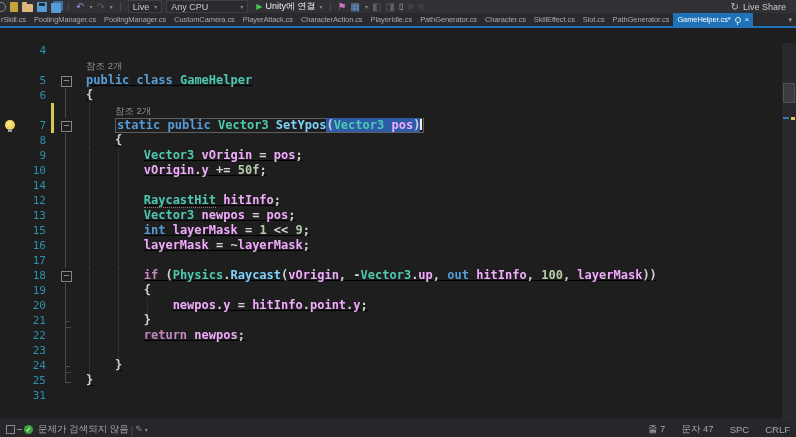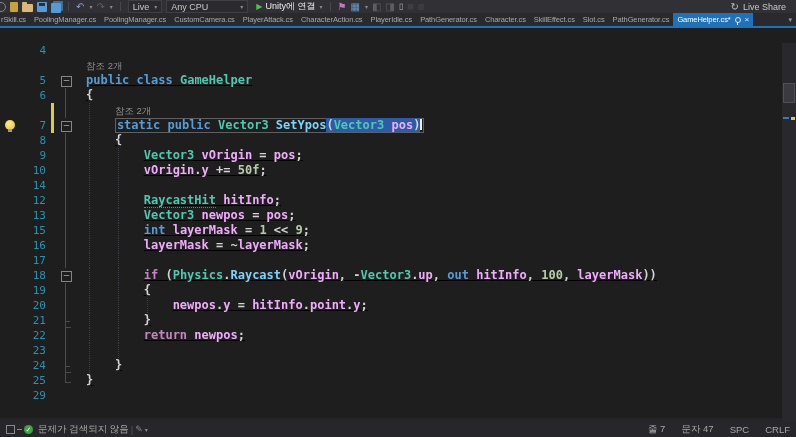--- a/index.html
+++ b/index.html
@@ -197,21 +197,21 @@
         <div class="row"><div class="cell-glyph"></div><div class="cell-num">16</div><div class="cell-bar"></div><div class="cell-fold"><div class="out-line"></div></div><div class="cell-code"><div class="guide" style="left: 15px;"></div><div class="guide" style="left: 43.88px;"></div><span class="tok-wrap" style="margin-left: 69.76px;"><span class="tk-v">layerMask</span><span class="tk-p"> = ~</span><span class="tk-v">layerMask</span><span class="tk-p">;</span></span></div></div>
         <div class="row"><div class="cell-glyph"></div><div class="cell-num">17</div><div class="cell-bar"></div><div class="cell-fold"><div class="out-line"></div></div><div class="cell-code"><div class="guide" style="left: 15px;"></div><div class="guide" style="left: 43.88px;"></div></div></div>
         <div class="row"><div class="cell-glyph"></div><div class="cell-num">18</div><div class="cell-bar"></div><div class="cell-fold"><div class="fold-box">–</div></div><div class="cell-code"><div class="guide" style="left: 15px;"></div><div class="guide" style="left: 43.88px;"></div><span class="tok-wrap" style="margin-left: 69.76px;"><span class="tk-c">if</span><span class="tk-p"> (</span><span class="tk-t">Physics</span><span class="tk-p">.</span><span class="tk-m">Raycast</span><span class="tk-p">(</span><span class="tk-v">vOrigin</span><span class="tk-p">, -</span><span class="tk-t">Vector3</span><span class="tk-p">.</span><span class="tk-v">up</span><span class="tk-p">, </span><span class="tk-k">out </span><span class="tk-v">hitInfo</span><span class="tk-p">, </span><span class="tk-n">100</span><span class="tk-p">, </span><span class="tk-v">layerMask</span><span class="tk-p">))</span></span></div></div>
         <div class="row"><div class="cell-glyph"></div><div class="cell-num">19</div><div class="cell-bar"></div><div class="cell-fold"><div class="out-line"></div></div><div class="cell-code"><div class="guide" style="left: 15px;"></div><div class="guide" style="left: 43.88px;"></div><span class="tok-wrap" style="margin-left: 69.76px;"><span class="tk-p">{</span></span></div></div>
         <div class="row"><div class="cell-glyph"></div><div class="cell-num">20</div><div class="cell-bar"></div><div class="cell-fold"><div class="out-line"></div></div><div class="cell-code"><div class="guide" style="left: 15px;"></div><div class="guide" style="left: 43.88px;"></div><div class="guide" style="left: 72.76px;"></div><span class="tok-wrap" style="margin-left: 98.64px;"><span class="tk-v">newpos</span><span class="tk-p">.</span><span class="tk-v">y</span><span class="tk-p"> = </span><span class="tk-v">hitInfo</span><span class="tk-p">.</span><span class="tk-v">point</span><span class="tk-p">.</span><span class="tk-v">y</span><span class="tk-p">;</span></span></div></div>
         <div class="row"><div class="cell-glyph"></div><div class="cell-num">21</div><div class="cell-bar"></div><div class="cell-fold"><div class="out-corner cont"></div></div><div class="cell-code"><div class="guide" style="left: 15px;"></div><div class="guide" style="left: 43.88px;"></div><span class="tok-wrap" style="margin-left: 69.76px;"><span class="tk-p">}</span></span></div></div>
         <div class="row"><div class="cell-glyph"></div><div class="cell-num">22</div><div class="cell-bar"></div><div class="cell-fold"><div class="out-line"></div></div><div class="cell-code"><div class="guide" style="left: 15px;"></div><div class="guide" style="left: 43.88px;"></div><span class="tok-wrap" style="margin-left: 69.76px;"><span class="tk-c">return </span><span class="tk-v">newpos</span><span class="tk-p">;</span></span></div></div>
         <div class="row"><div class="cell-glyph"></div><div class="cell-num">23</div><div class="cell-bar"></div><div class="cell-fold"><div class="out-line"></div></div><div class="cell-code"><div class="guide" style="left: 15px;"></div><div class="guide" style="left: 43.88px;"></div></div></div>
         <div class="row"><div class="cell-glyph"></div><div class="cell-num">24</div><div class="cell-bar"></div><div class="cell-fold"><div class="out-corner cont"></div></div><div class="cell-code"><div class="guide" style="left: 15px;"></div><span class="tok-wrap" style="margin-left: 40.88px;"><span class="tk-p">}</span></span></div></div>
         <div class="row"><div class="cell-glyph"></div><div class="cell-num">25</div><div class="cell-bar"></div><div class="cell-fold"><div class="out-corner"></div></div><div class="cell-code"><span class="tok-wrap" style="margin-left: 12px;"><span class="tk-p">}</span></span></div></div>
-        <div class="row"><div class="cell-glyph"></div><div class="cell-num">29</div><div class="cell-bar"></div><div class="cell-fold"></div><div class="cell-code"></div></div>
+        <div class="row"><div class="cell-glyph"></div><div class="cell-num">31</div><div class="cell-bar"></div><div class="cell-fold"></div><div class="cell-code"></div></div>
       </div>
     <div id="hscroll"></div>
     <div id="vscroll">
       <div class="thumb"></div>
       <div class="mark-caret"></div>
       <div class="mark-chg"></div>
     </div>
   </div>
 
   <div id="statusbar">

